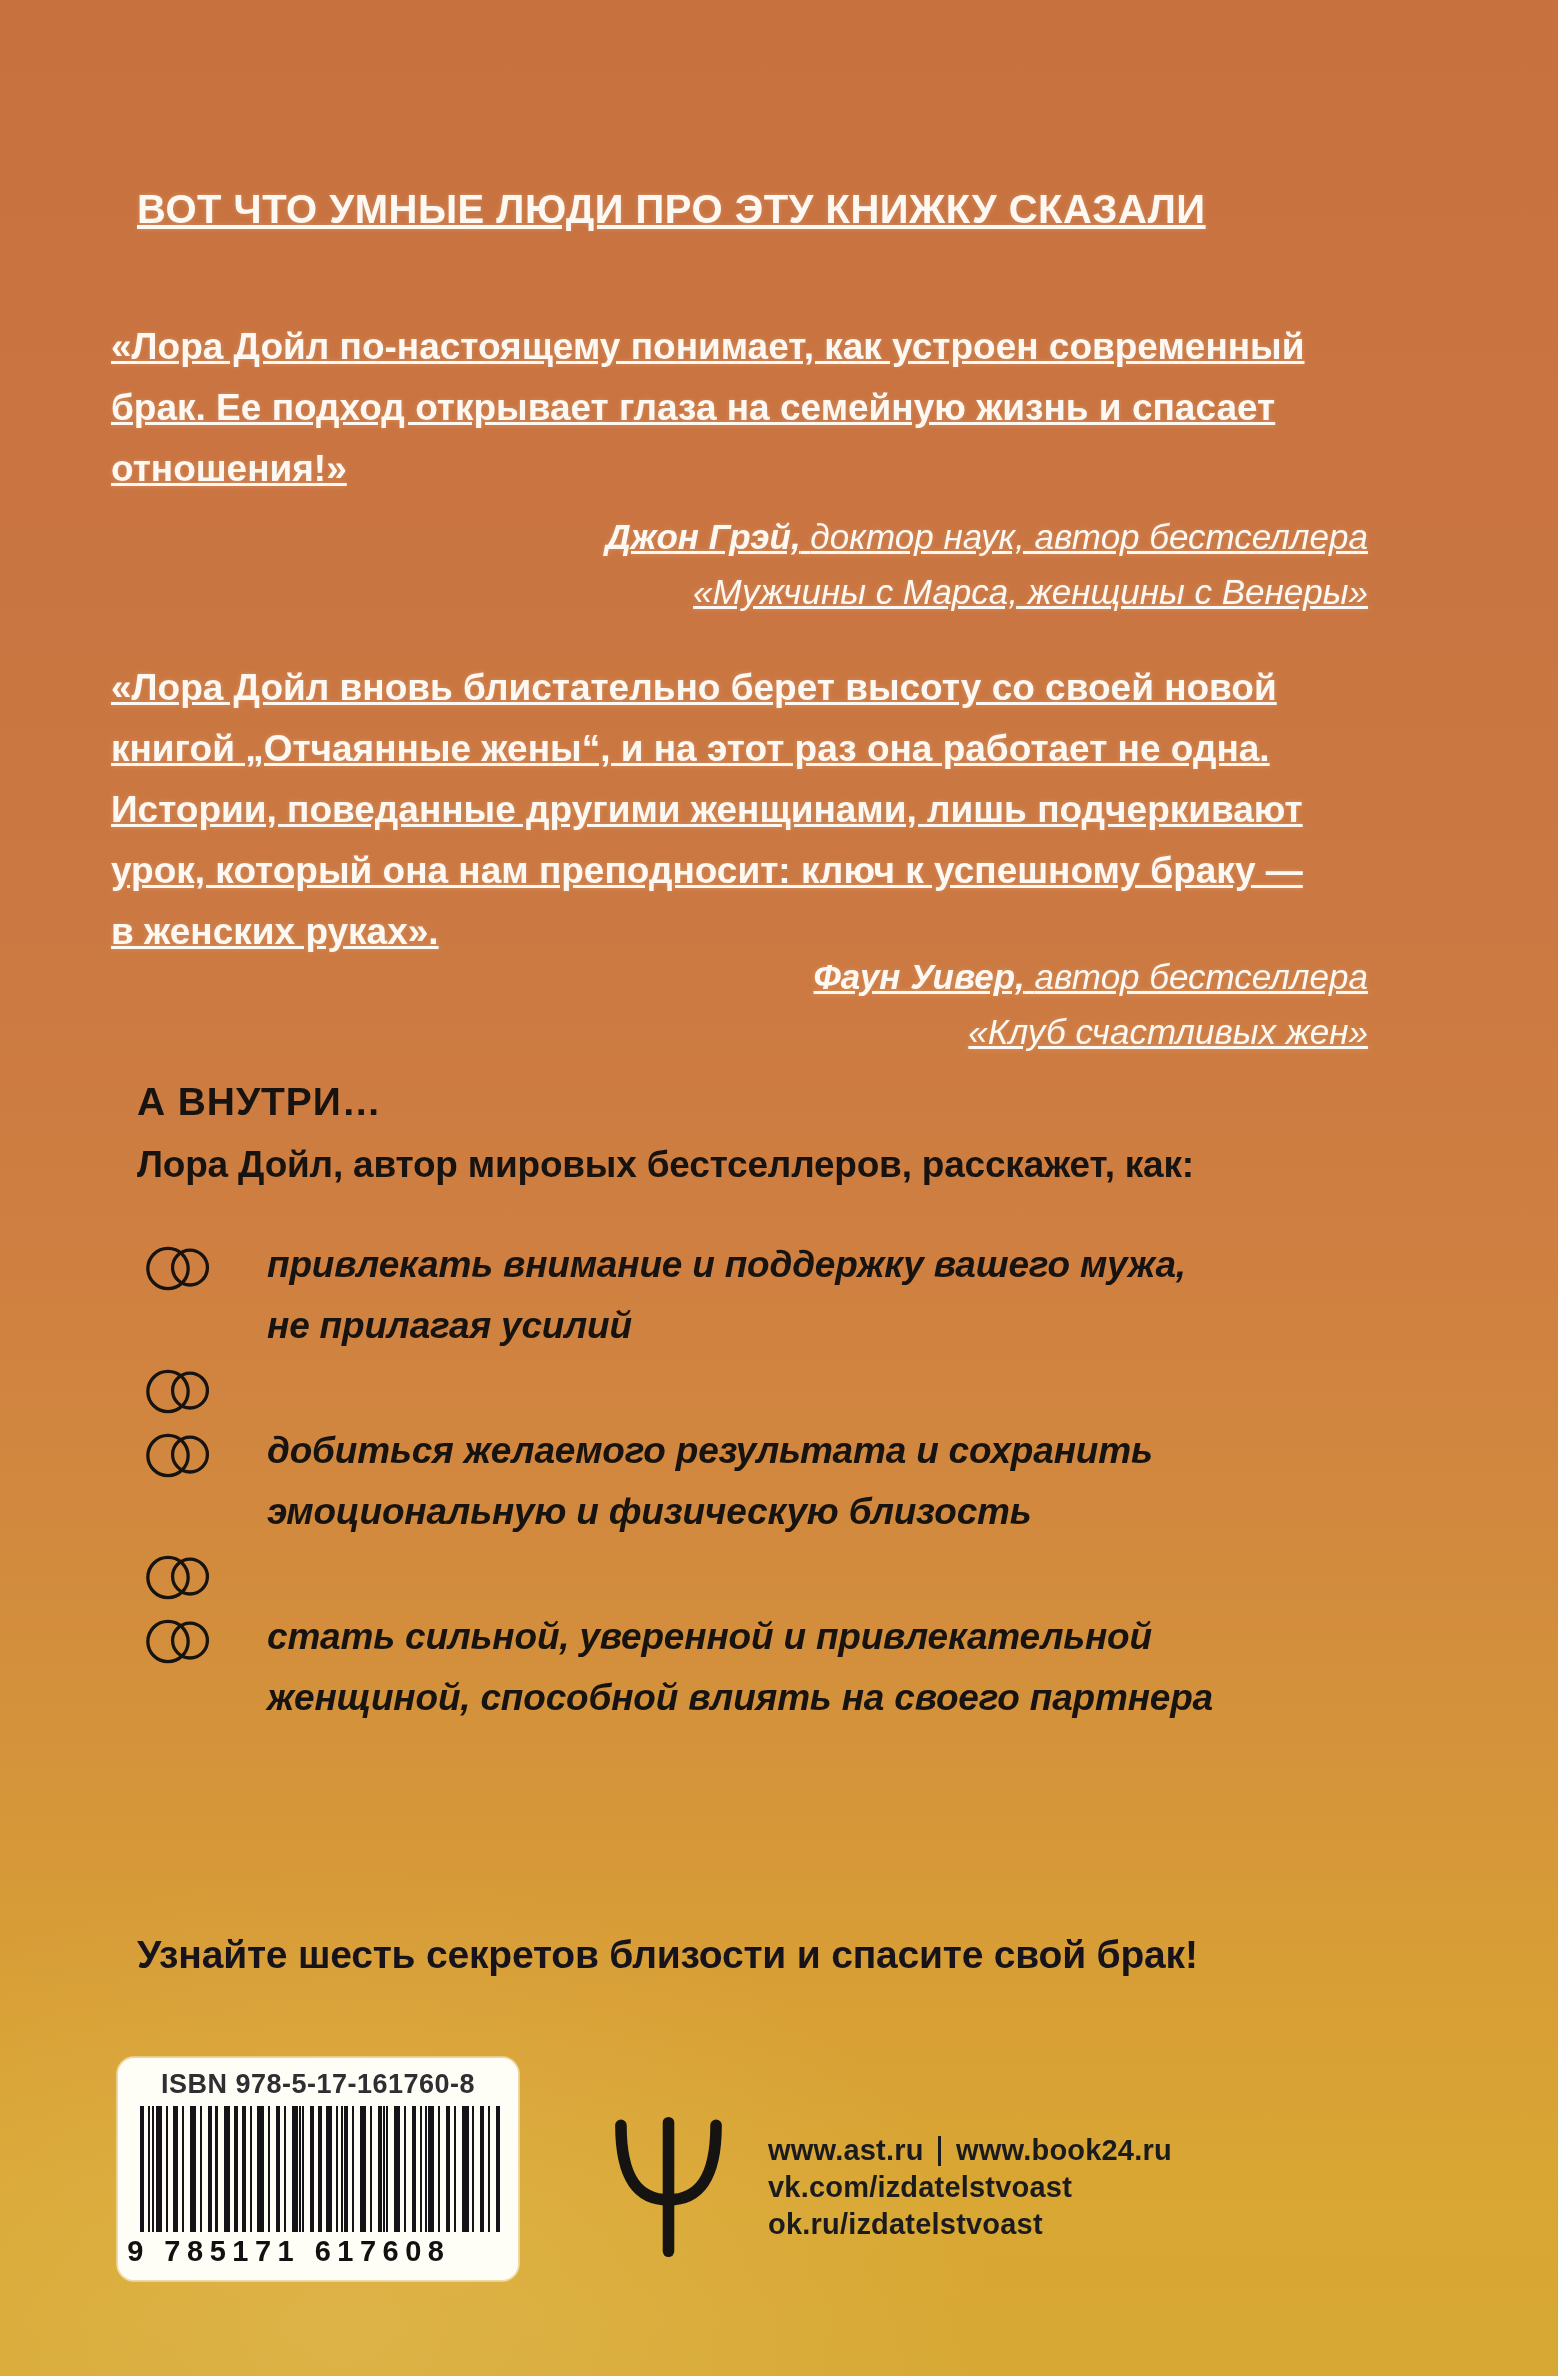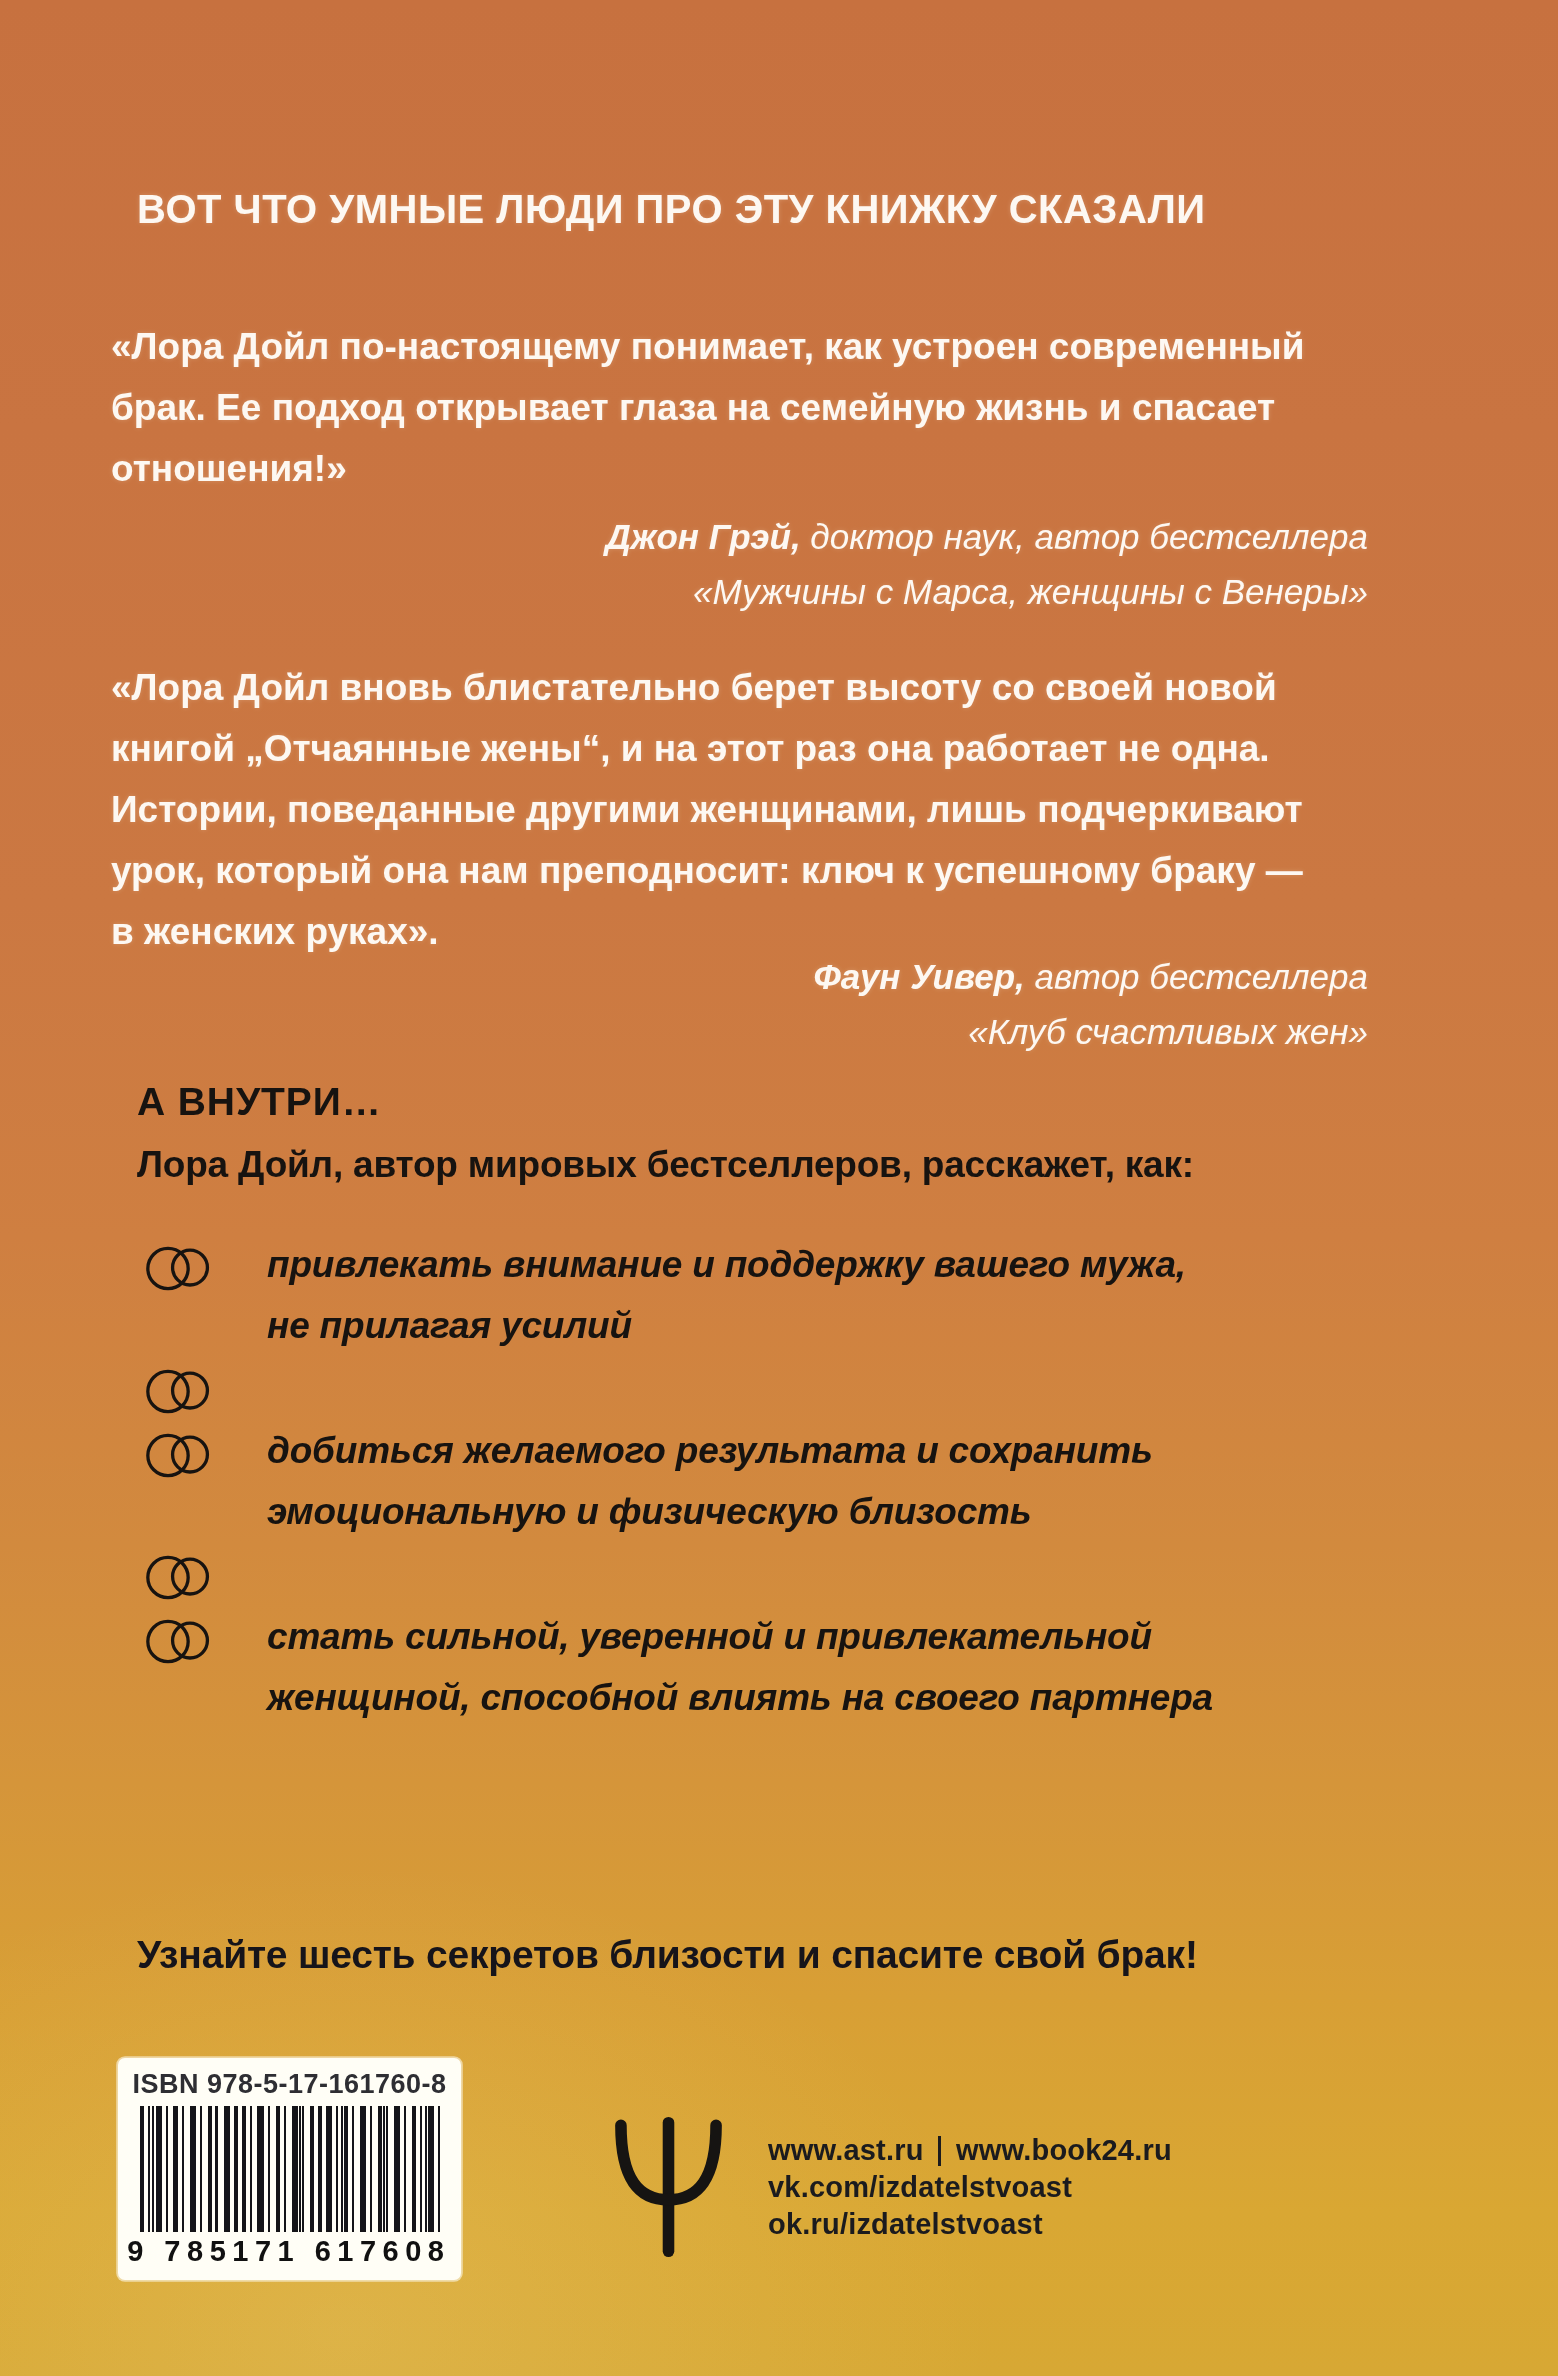--- a/index.html
+++ b/index.html
@@ -14,21 +14,21 @@
         #c7713f 0%,
         #c97441 18%,
         #cb7842 38%,
         #cf7f41 52%,
         #d28a3e 65%,
         #d5953a 75%,
         #d89f35 84%,
         #d9a733 93%,
         #d7a834 100%);
   }
-  .light{color:#fdf8f2; text-shadow:0 0 5.5px rgba(255,240,220,0.22);}
+  .light{color:#fdf8f2; text-shadow:0 0 5.5px rgba(255,240,220,0.22);text-decoration:underline;}
   .dark{color:#171310;}
 
   .heading{
     position:absolute; left:137px; top:187px; margin:0;
     font-size:40px; font-weight:700; letter-spacing:0.5px;
   }
   .quote{position:absolute; left:111px; width:1255px; font-size:37px; font-weight:700; line-height:61px;}
   .q1{top:316px;}
   .q2{top:657px;}
   .attribution{position:absolute; right:191px; text-align:right; font-size:35px; line-height:55px; font-style:italic;}
@@ -50,22 +50,22 @@
   .rings-icon{flex:0 0 72px; margin-top:7.4px;}
   .rings-icon svg{display:block;}
   .item-text{margin-left:52px; font-size:37px; font-weight:700; line-height:61px; letter-spacing:-0.2px;font-style:italic;}
 
   .cta{
     position:absolute; left:137px; top:1933px;
     font-size:39px; font-weight:700; letter-spacing:-0.2px; color:#16141a;
   }
 
   .barcode-box{
-    position:absolute; left:118px; top:2058px; width:343px; height:222px;
-    background:#fffef6; border-radius:7px;
+    position:absolute; left:118px; top:2058px; width:400px; height:222px;
+    background:#fffef6; border-radius:16px;
     box-shadow:0 0 0 1.8px rgba(255,255,250,0.55);
   }
   .isbn{
     margin-top:11px; text-align:center;
     font-size:27px; font-weight:700; color:#2e2e33; letter-spacing:0.5px;
   }
   .bars{
     height:126px; margin:5.5px 18.5px 0 22px;
     background:
       repeating-linear-gradient(90deg,

